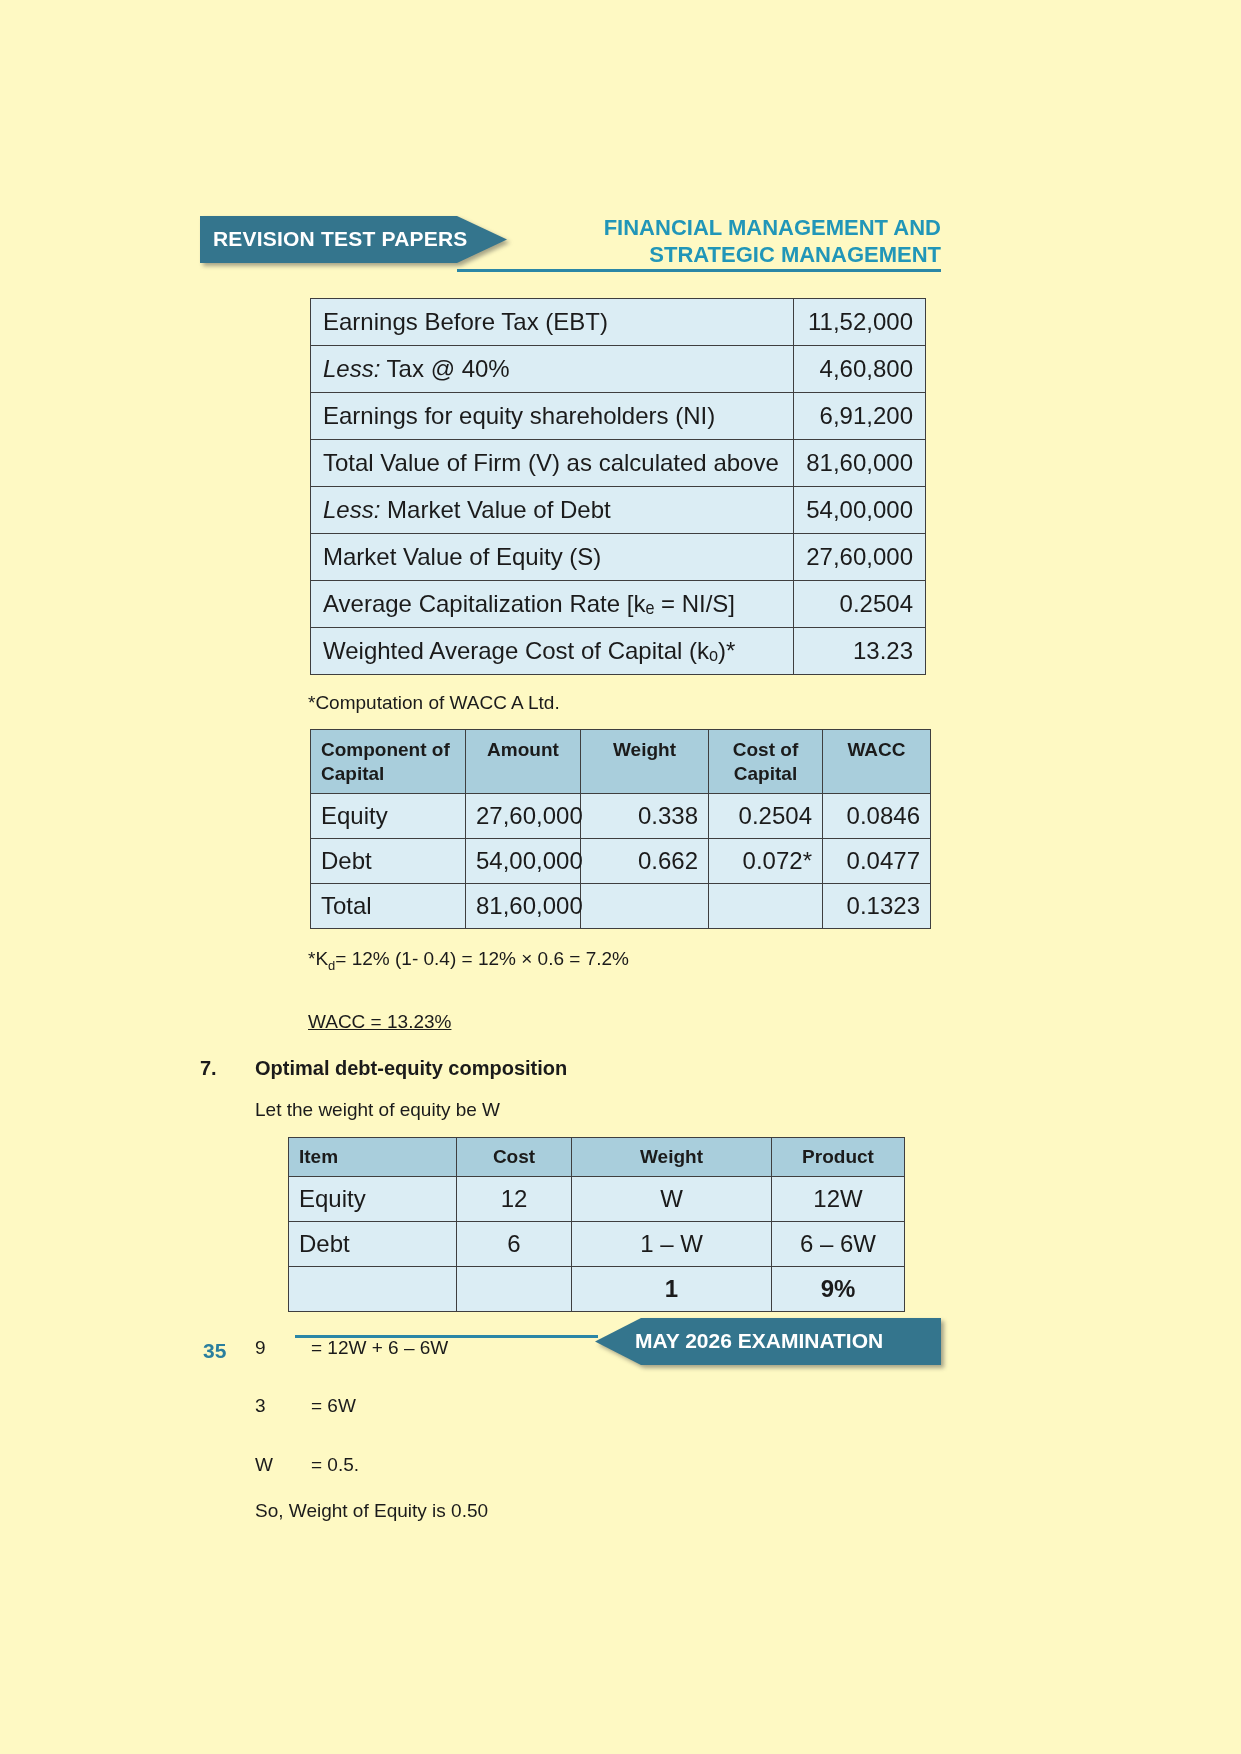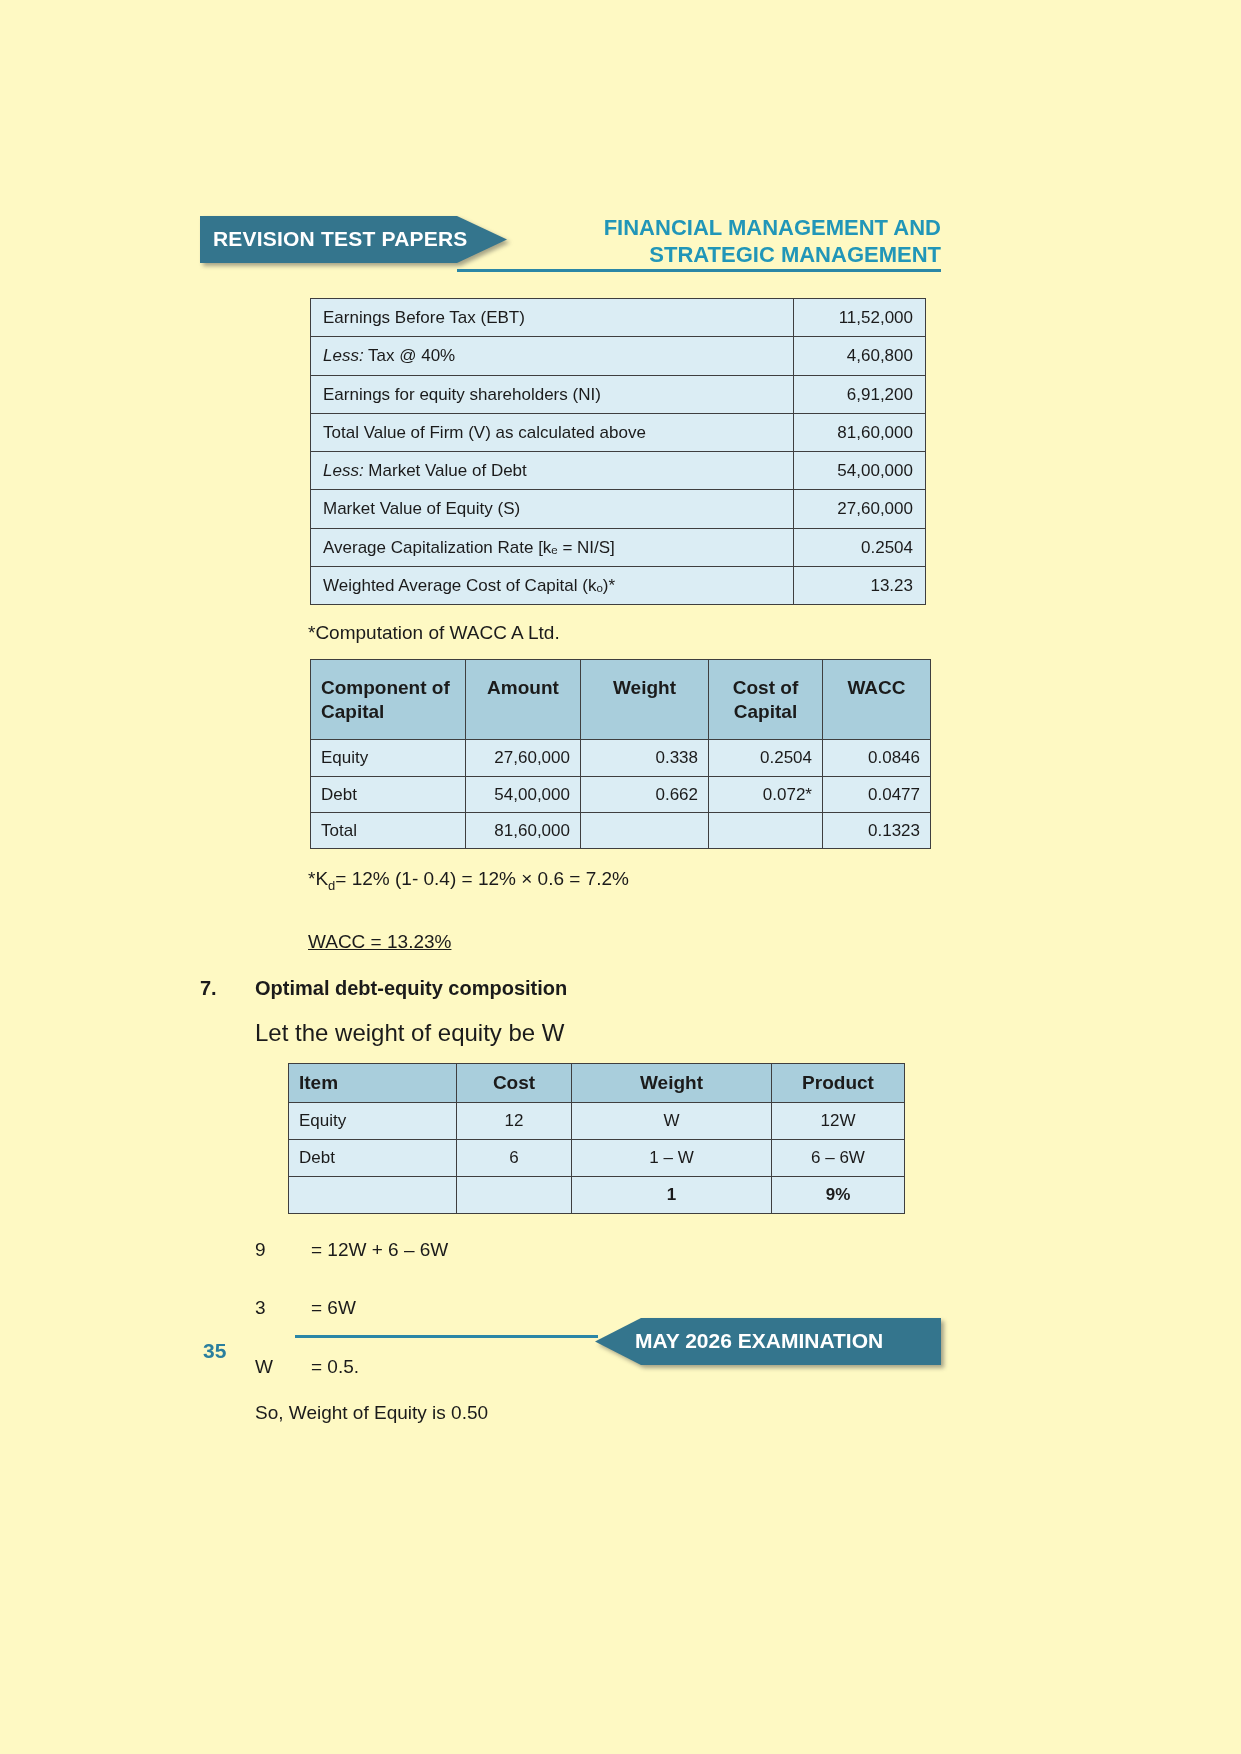--- a/index.html
+++ b/index.html
@@ -17,42 +17,42 @@
     width:307px; height:47px; background:#34758D;
     clip-path: polygon(0 0, 257px 0, 100% 50%, 257px 100%, 0 100%);
     display:flex; align-items:center; padding-left:13px;
   }
   .header-banner .banner-label { color:#ffffff; font-weight:bold; font-size:21px; letter-spacing:0.2px; }
   .header-title { position:absolute; right:0; top:-2px; text-align:right; color:#2196B8; font-weight:bold; font-size:22px; line-height:27px; }
   .header-underline { position:absolute; left:257px; right:0; bottom:0; height:3px; background:#2B87A6; }
 
   
   table { border-collapse:collapse; table-layout:fixed; }
-  th, td { border:1px solid #3f3f3f; font-size:17px; }
+  th, td { border:1px solid #3f3f3f; font-size:24px; }
 
   .ebt-table { margin:26px 0 0 110px; width:615px; }
   .ebt-table td { background:#DBEDF4; padding:8px 12px; }
   .ebt-table td.value { text-align:right; white-space:nowrap; }
   .prefix { font-style:italic; }
 
   .note { margin:16px 0 0 108px; font-size:19px; }
   sub { font-size:13px; }
 
   .wacc-table { margin:14px 0 0 110px; width:620px; }
-  .wacc-table th { background:#A9CEDC; padding:16px 10px; vertical-align:top; text-align:center; font-size:19px; }
+  .wacc-table th { background:#A9CEDC; padding:8px 10px; vertical-align:top; text-align:center; font-size:19px; }
   .wacc-table th.first { text-align:left; }
   .wacc-table td { background:#DBEDF4; padding:7px 10px; text-align:right; }
   .wacc-table td.first { text-align:left; }
 
   .kd-note { margin:18px 0 4px 108px; font-size:19px; }
   .wacc-result { margin:36px 0 0 108px; font-size:19px;text-decoration:underline; }
 
   .section { margin-top:22px; display:flex; font-size:20px; font-weight:bold; }
   .section-number { width:55px; flex:none; }
-  .intro { margin:17px 0 4px 55px; font-size:24px; }
+  .intro { margin:17px 0 4px 55px; font-size:19px; }
 
   .weight-table { margin:15px 0 0 88px; width:616px; }
   .weight-table th { background:#A9CEDC; padding:7px 10px; text-align:center; font-size:19px; }
   .weight-table th.first { text-align:left; }
   .weight-table td { background:#DBEDF4; padding:7px 10px; text-align:center; height:37px; }
   .weight-table td.first { text-align:left; }
   .weight-table td.bold-cell { font-weight:bold; }
 
   .eq-line { margin:35px 0 0 55px; font-size:19px; }
   .eq-line.first { margin-top:24px; }

